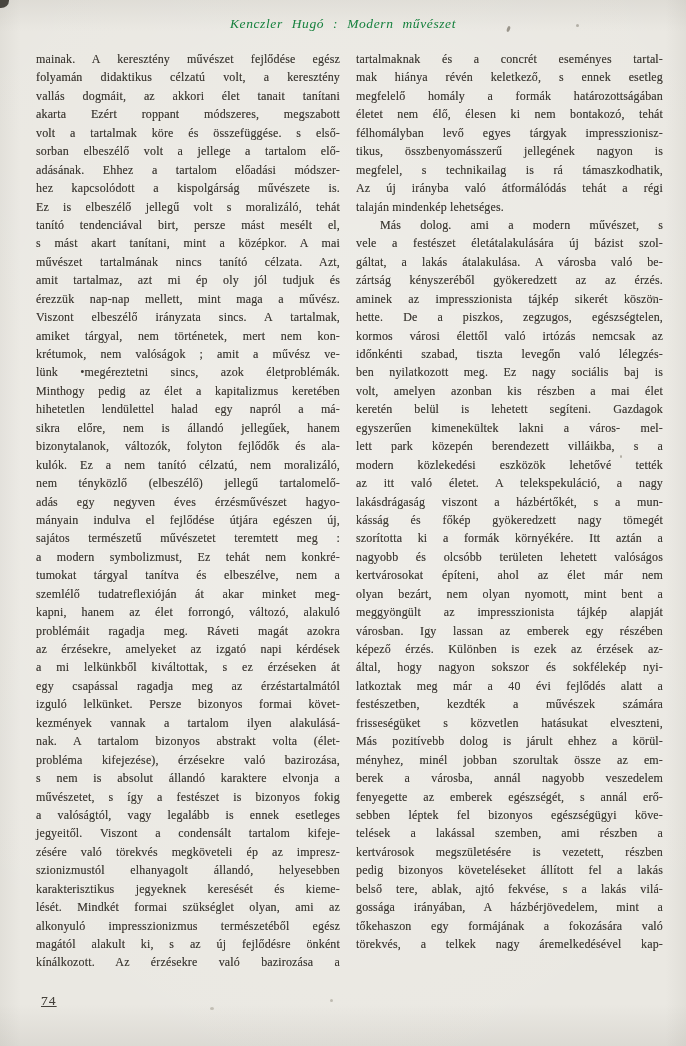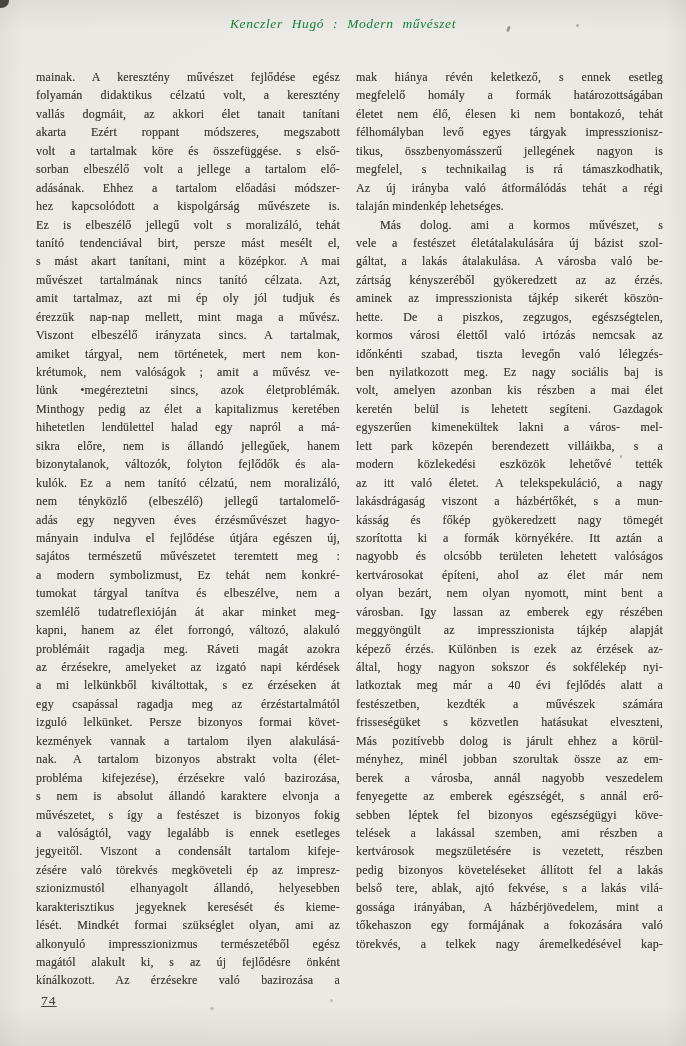--- a/index.html
+++ b/index.html
@@ -16,21 +16,21 @@
       linear-gradient(to bottom, rgba(120,115,105,0.10) 0%, rgba(0,0,0,0) 3%, rgba(0,0,0,0) 96%, rgba(120,115,105,0.12) 100%),
       linear-gradient(to right, rgba(120,115,105,0.08) 0%, rgba(0,0,0,0) 3%, rgba(0,0,0,0) 97%, rgba(120,115,105,0.08) 100%);
   }
   .page-header{
     position:absolute;top:16px;left:0;width:100%;
     text-align:center;font-style:italic;
     font-size:13.5px;letter-spacing:.6px;word-spacing:5px;
     color:#15803d;
   }
   .columns{
-    position:absolute;top:68px;left:36px;
+    position:absolute;top:50px;left:36px;
     display:flex;gap:16px;
   }
   .col{width:304px}
   .col.right{width:307px}
   .line{
     font-size:12px;line-height:18.45px;height:18.45px;
     letter-spacing:.15px;
     text-align:justify;text-align-last:justify;
     overflow:visible;
     text-shadow:0 0 .5px rgba(62,58,52,.55);
@@ -110,51 +110,52 @@
       <div class="line">jegyeitől. Viszont a condensált tartalom kifeje-</div>
       <div class="line">zésére való törekvés megköveteli ép az impresz-</div>
       <div class="line">szionizmustól elhanyagolt állandó, helyesebben</div>
       <div class="line">karakterisztikus jegyeknek keresését és kieme-</div>
       <div class="line">lését. Mindkét formai szükséglet olyan, ami az</div>
       <div class="line">alkonyuló impresszionizmus természetéből egész</div>
       <div class="line">magától alakult ki, s az új fejlődésre önként</div>
       <div class="line">kínálkozott.  Az érzésekre való bazirozása a</div>
     </div>
   <div class="col right">
+      <div class="line">tartalmaknak és a concrét eseményes tartal-</div>
       <div class="line">mak hiánya révén keletkező, s ennek esetleg</div>
       <div class="line">megfelelő homály a formák határozottságában</div>
       <div class="line">életet nem élő, élesen ki nem bontakozó, tehát</div>
       <div class="line">félhomályban levő egyes tárgyak impresszionisz-</div>
       <div class="line">tikus, összbenyomásszerű jellegének nagyon is</div>
       <div class="line">megfelel, s technikailag is rá támaszkodhatik,</div>
       <div class="line">Az új irányba való átformálódás tehát a régi</div>
       <div class="line para-end">talaján mindenkép lehetséges.</div>
-      <div class="line para-start">Más dolog. ami a kormos művészet, s</div>
+      <div class="line para-start">Más dolog. ami a modern művészet, s</div>
       <div class="line">vele a festészet életátalakulására új bázist szol-</div>
       <div class="line">gáltat, a lakás átalakulása. A városba való be-</div>
       <div class="line">zártság kényszeréből gyökeredzett az az érzés.</div>
       <div class="line">aminek az impresszionista tájkép sikerét köszön-</div>
       <div class="line">hette. De a piszkos, zegzugos, egészségtelen,</div>
       <div class="line">kormos városi élettől való irtózás nemcsak az</div>
       <div class="line">időnkénti szabad, tiszta levegőn való lélegzés-</div>
       <div class="line">ben nyilatkozott meg. Ez nagy sociális baj is</div>
       <div class="line">volt, amelyen azonban kis részben a mai élet</div>
       <div class="line">keretén belül is lehetett segíteni. Gazdagok</div>
       <div class="line">egyszerűen kimenekültek lakni a város- mel-</div>
       <div class="line">lett park közepén berendezett villáikba, s a</div>
       <div class="line">modern közlekedési eszközök lehetővé tették</div>
       <div class="line">az itt való életet. A telekspekuláció, a nagy</div>
       <div class="line">lakásdrágaság viszont a házbértőkét, s a mun-</div>
       <div class="line">kásság és főkép gyökeredzett nagy tömegét</div>
       <div class="line">szorította ki a formák környékére. Itt aztán a</div>
       <div class="line">nagyobb és olcsóbb területen lehetett valóságos</div>
       <div class="line">kertvárosokat építeni, ahol az élet már nem</div>
       <div class="line">olyan bezárt, nem olyan nyomott, mint bent a</div>
+      <div class="line">meggyöngült az impresszionista tájkép alapját</div>
       <div class="line">városban. Igy lassan az emberek egy részében</div>
-      <div class="line">meggyöngült az impresszionista tájkép alapját</div>
       <div class="line">képező érzés. Különben is ezek az érzések az-</div>
       <div class="line">által, hogy nagyon sokszor és sokfélekép nyi-</div>
       <div class="line">latkoztak meg már a 40 évi fejlődés alatt a</div>
       <div class="line">festészetben, kezdték a művészek számára</div>
       <div class="line">frisseségüket s közvetlen hatásukat elveszteni,</div>
       <div class="line">Más pozitívebb dolog is járult ehhez a körül-</div>
       <div class="line">ményhez, minél jobban szorultak össze az em-</div>
       <div class="line">berek a városba, annál nagyobb veszedelem</div>
       <div class="line">fenyegette az emberek egészségét, s annál erő-</div>
       <div class="line">sebben léptek fel bizonyos egészségügyi köve-</div>

